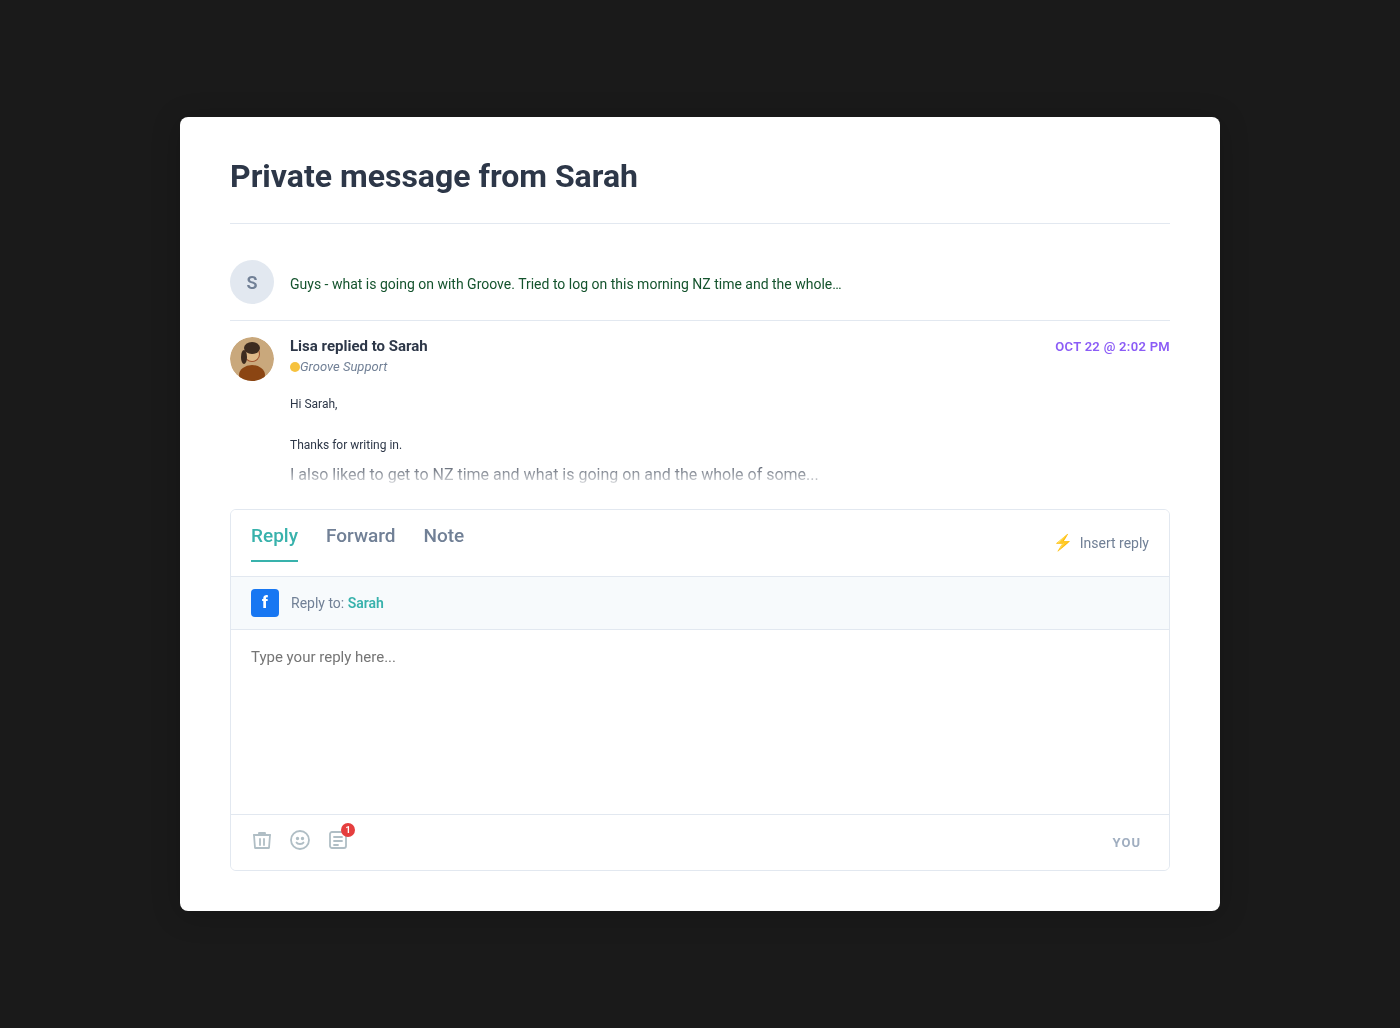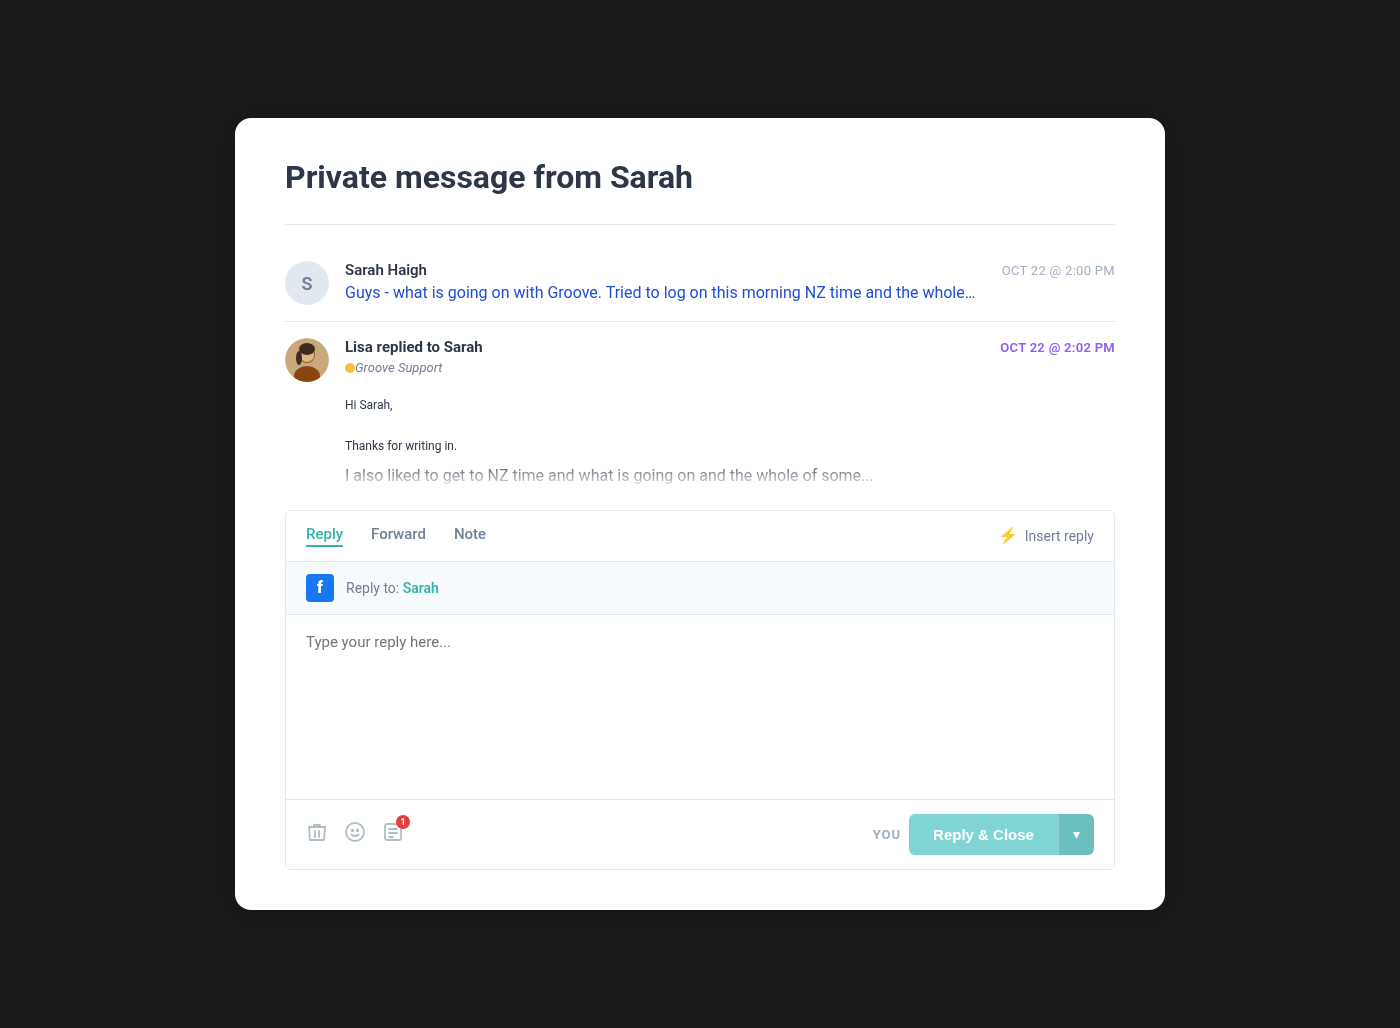--- a/index.html
+++ b/index.html
@@ -6,22 +6,22 @@
     body {
       background: #1a1a1a;
       display: flex;
       justify-content: center;
       align-items: center;
       min-height: 100vh;
       font-family: -apple-system, BlinkMacSystemFont, 'Segoe UI', Roboto, sans-serif;
     }
     .modal {
       background: #fff;
-      border-radius: 16px;
-      width: 930px;
+      border-radius: 8px;
+      width: 1040px;
       max-width: 95vw;
       padding: 40px 50px 40px 50px;
       box-shadow: 0 4px 30px rgba(0,0,0,0.2);
     }
     .modal-title {
       font-size: 32px;
       font-weight: 700;
       color: #2d3748;
       margin-bottom: 28px;
     }
@@ -71,23 +71,23 @@
     .timestamp {
       font-size: 13px;
       color: #a0aec0;
       letter-spacing: 0.3px;
     }
     .timestamp.blue {
       color: #8b5cf6;
       font-weight: 600;
     }
     .message-preview {
-      font-size: 16px;
-      color: #1d4ed8;
-      margin-top: 2px;
+      font-size: 14px;
+      color: #14532d;
+      margin-top: 16px;
     }
     .channel-badge {
       display: flex;
       align-items: center;
       gap: 0;
       margin-bottom: 20px;
     }
     .channel-dot {
       width: 10px;
       height: 10px;
@@ -133,26 +133,26 @@
       overflow: hidden;
     }
     .reply-tabs {
       display: flex;
       align-items: center;
       padding: 14px 20px;
       border-bottom: 1px solid #e2e8f0;
       background: #fff;
     }
     .reply-tab {
-      font-size: 15px;
+      font-size: 19px;
       font-weight: 500;
       color: #718096;
       margin-right: 28px;
       cursor: pointer;
-      padding-bottom: 2px;
+      padding-bottom: 13px;
       border-bottom: 2px solid transparent;
     }
     .reply-tab.active {
       color: #38b2ac;
       border-bottom: 2px solid #38b2ac;
     }
     .insert-reply {
       margin-left: auto;
       display: flex;
       align-items: center;
@@ -288,24 +288,20 @@
 <div class="modal">
 
   <h1 class="modal-title">Private message from Sarah</h1>
   <hr class="divider">
 
   <div class="message-row">
     <div class="avatar-circle">
       <span>S</span>
     </div>
     <div class="message-content">
-      <div class="message-header">
-        <span class="sender-name">Sarah Haigh</span>
-        <span class="timestamp">OCT 22 @ 2:00 PM</span>
-      </div>
       <p class="message-preview">Guys - what is going on with Groove. Tried to log on this morning NZ time and the whole…</p>
     </div>
   </div>
 
   <div class="message-row" style="border-bottom: none; padding-bottom: 0;">
 
     <div class="avatar-svg">
       <svg width="44" height="44" viewBox="0 0 44 44">
         <circle cx="22" cy="22" r="22" fill="#c9a87c"></circle>
         <circle cx="22" cy="17" r="8" fill="#a0522d"></circle>
@@ -391,22 +387,16 @@
           <svg width="22" height="22" viewBox="0 0 22 22" fill="none" stroke="#b0bec5" stroke-width="1.8" stroke-linecap="round" stroke-linejoin="round">
             <rect x="3" y="3" width="16" height="16" rx="2"></rect>
             <line x1="7" y1="8" x2="15" y2="8"></line>
             <line x1="7" y1="12" x2="15" y2="12"></line>
             <line x1="7" y1="16" x2="11" y2="16"></line>
           </svg>
           <span class="badge">1</span>
         </span>
       </div>
       <span class="you-label">YOU</span>
-      <div class="reply-close-btn">
-        <button class="reply-close-main">Reply &amp; Close</button>
-        <button class="reply-close-dropdown">
-          <span>▾</span>
-        </button>
-      </div>
     </div>
   </div>
 
 </div>
 
 </body></html>

